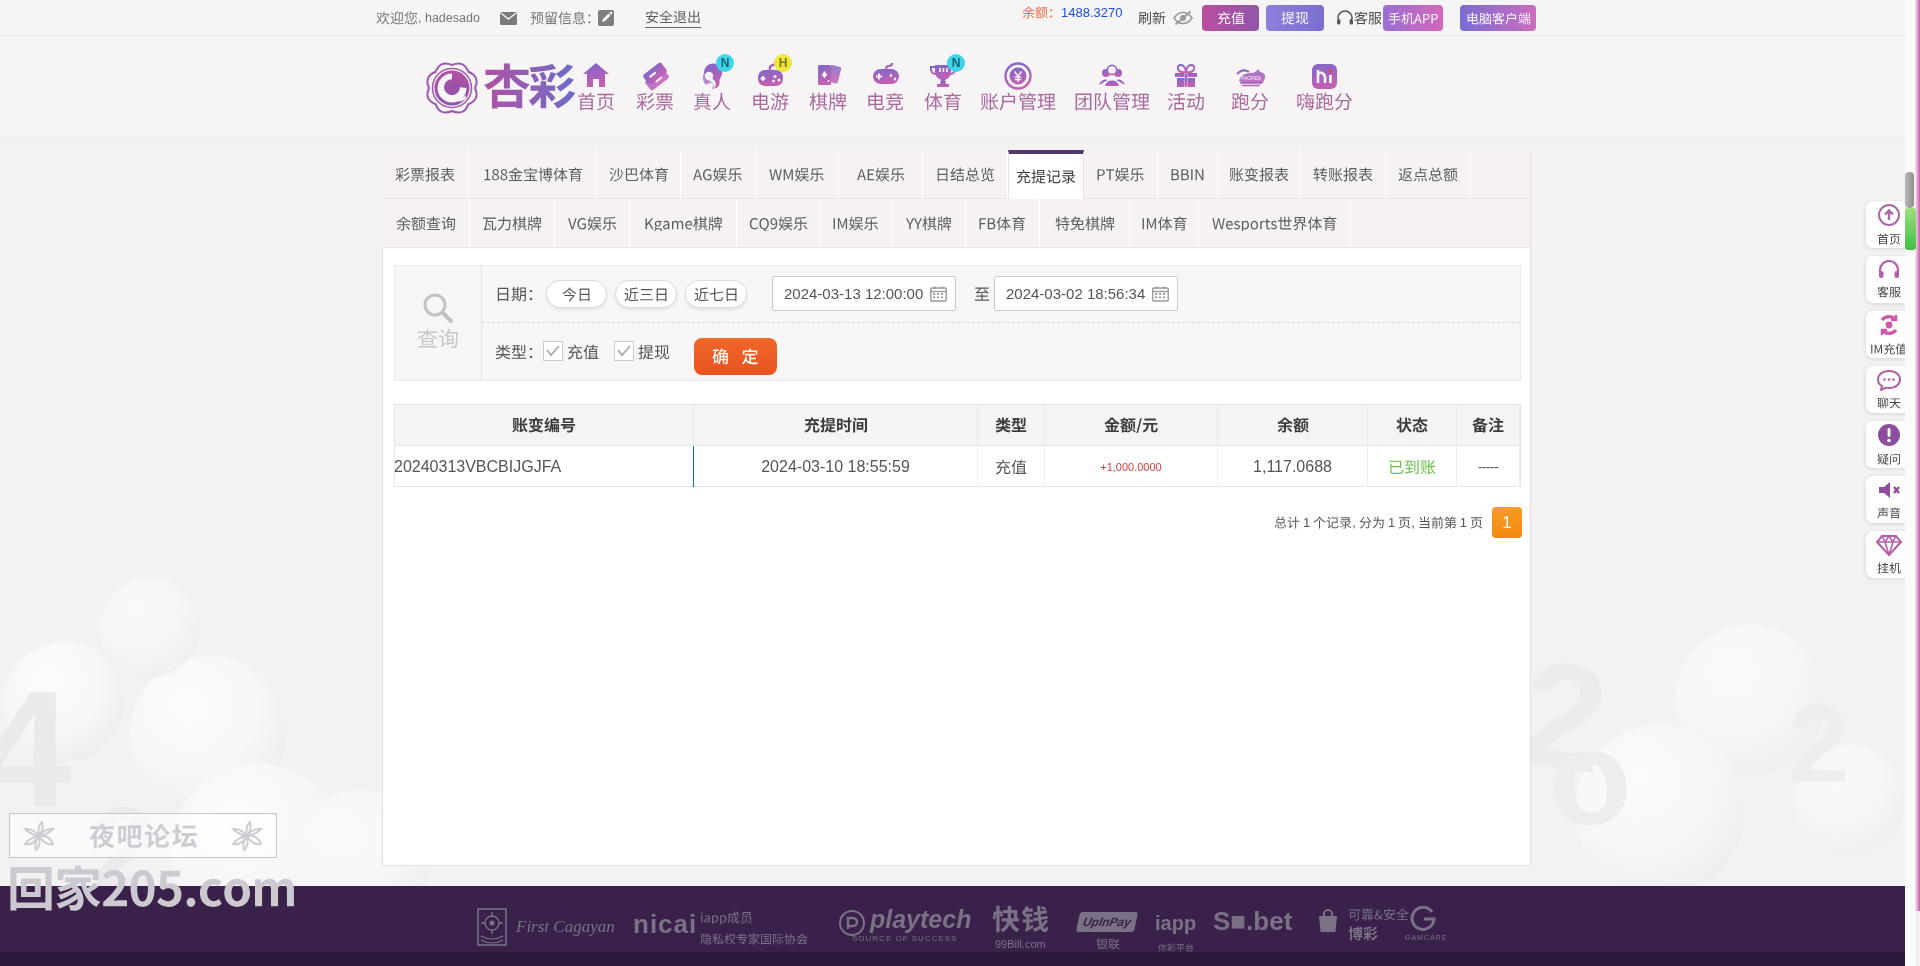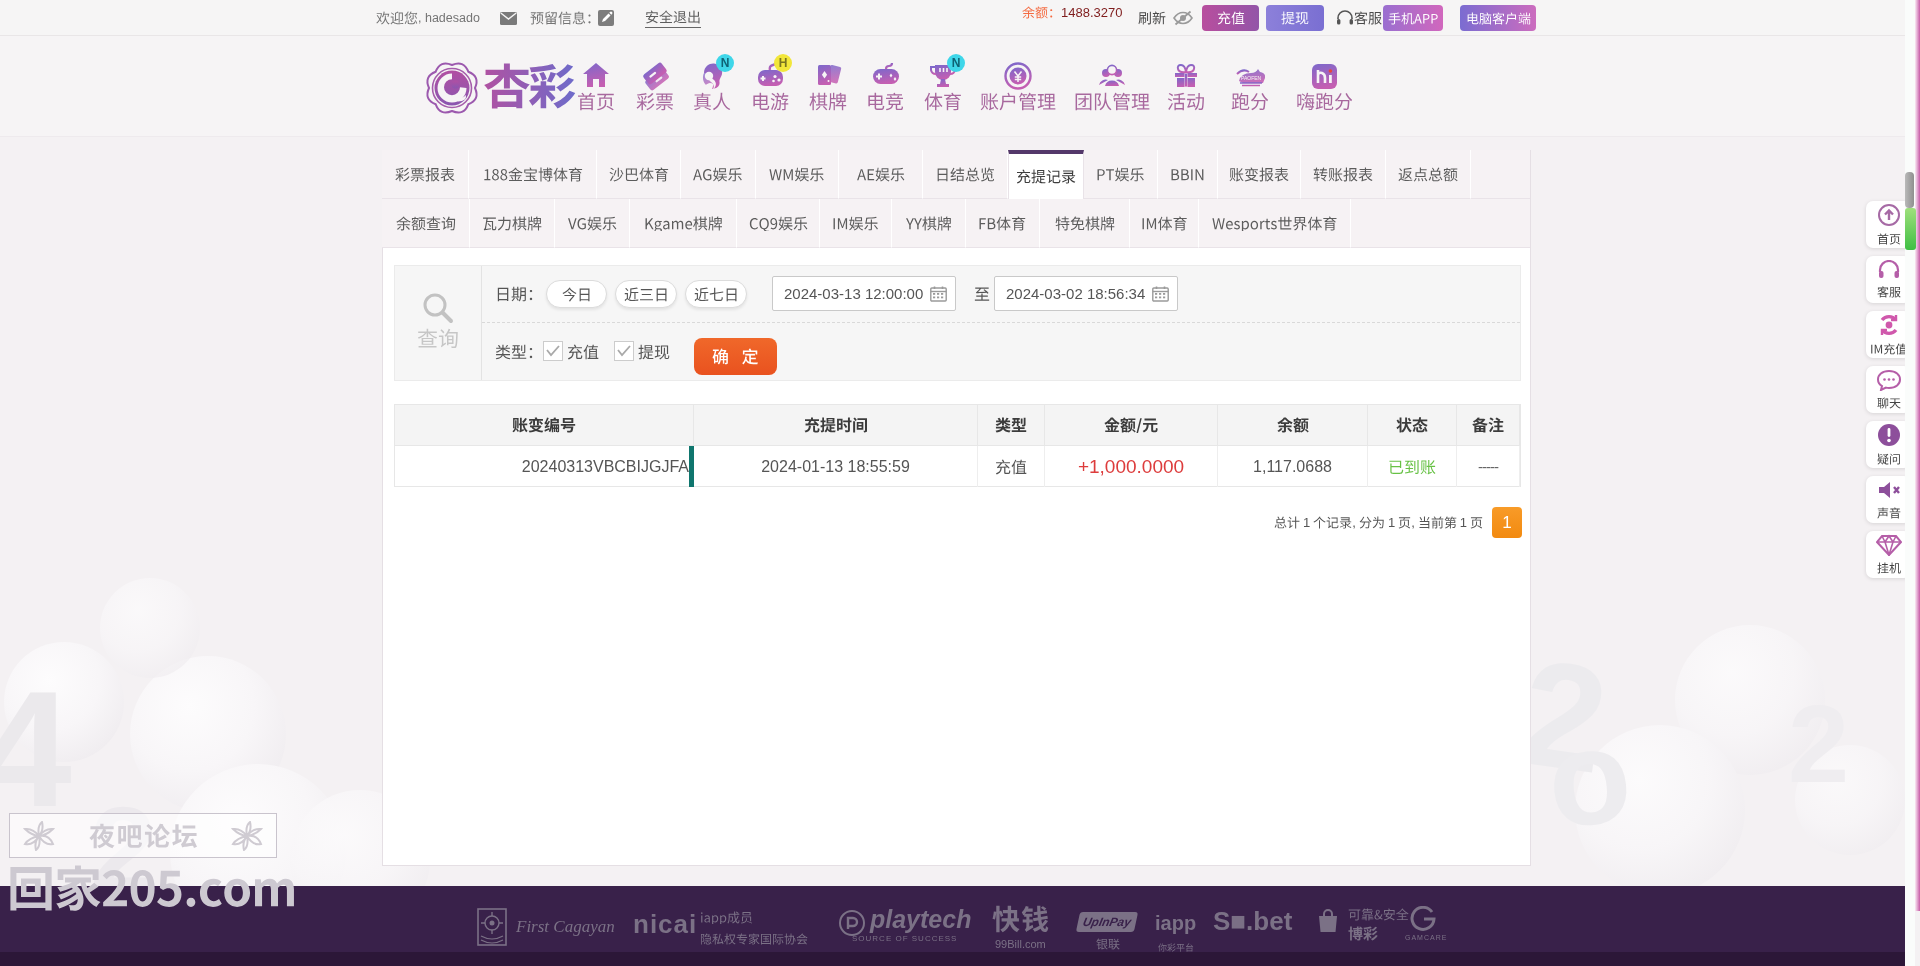--- a/index.html
+++ b/index.html
@@ -44,21 +44,21 @@
     <svg width="16" height="16" viewBox="0 0 16 16">
       <rect width="16" height="16" rx="2" fill="#7d7d7d"></rect>
       <path d="M4 12 L5 9 L10.5 3.5 L12.5 5.5 L7 11 Z M11.3 2.7 L13.3 4.7 L14 4 a1.2 1.2 0 0 0 -2 -2 Z" fill="#fff"></path>
     </svg>
   </div>
 <div class="abs" style="left:645px;top:0;height:36px;display:flex;align-items:center;border-bottom:0px">
     <span style="border-bottom:1px solid #666;padding-bottom:1px"><svg style="display:inline-block;vertical-align:-0.155em;" width="56.0" height="14" viewBox="0 -880 4000 1000">
         <path d="M414 -823C430 -793 447 -756 461 -725H93V-522H168V-654H829V-522H908V-725H549C534 -758 510 -806 491 -842ZM656 -378C625 -297 581 -232 524 -178C452 -207 379 -233 310 -256C335 -292 362 -334 389 -378ZM299 -378C263 -320 225 -266 193 -223C276 -195 367 -162 456 -125C359 -60 234 -18 82 9C98 25 121 59 130 77C293 42 429 -10 536 -91C662 -36 778 23 852 73L914 8C837 -41 723 -96 599 -148C660 -209 707 -285 742 -378H935V-449H430C457 -499 482 -549 502 -596L421 -612C401 -561 372 -505 341 -449H69V-378Z M1493 -851C1392 -692 1209 -545 1026 -462C1045 -446 1067 -421 1078 -401C1118 -421 1158 -444 1197 -469V-404H1461V-248H1203V-181H1461V-16H1076V52H1929V-16H1539V-181H1809V-248H1539V-404H1809V-470C1847 -444 1885 -420 1925 -397C1936 -419 1958 -445 1977 -460C1814 -546 1666 -650 1542 -794L1559 -820ZM1200 -471C1313 -544 1418 -637 1500 -739C1595 -630 1696 -546 1807 -471Z M2080 -760C2135 -711 2199 -641 2227 -595L2288 -640C2257 -686 2191 -753 2138 -800ZM2780 -580V-483H2467V-580ZM2780 -639H2467V-733H2780ZM2384 -83C2404 -96 2435 -107 2644 -166C2642 -180 2640 -209 2641 -229L2467 -184V-420H2853V-795H2391V-216C2391 -174 2367 -154 2350 -145C2362 -131 2379 -101 2384 -83ZM2560 -350C2667 -273 2796 -160 2856 -86L2912 -130C2878 -170 2825 -219 2767 -267C2821 -298 2882 -339 2933 -378L2873 -422C2835 -388 2773 -341 2719 -306C2683 -336 2646 -364 2611 -388ZM2259 -484H2052V-414H2188V-105C2143 -88 2092 -48 2041 2L2087 64C2141 3 2193 -50 2229 -50C2252 -50 2284 -21 2326 3C2395 43 2482 53 2600 53C2696 53 2871 47 2943 43C2945 22 2956 -13 2964 -32C2867 -21 2718 -14 2602 -14C2493 -14 2407 -21 2342 -56C2304 -78 2281 -97 2259 -107Z M3104 -341V21H3814V78H3895V-341H3814V-54H3539V-404H3855V-750H3774V-477H3539V-839H3457V-477H3228V-749H3150V-404H3457V-54H3187V-341Z" fill="#5e5e5e"></path>
       </svg></span>
   </div>
-<div class="abs" style="left:1022px;top:0;height:24px;display:flex;align-items:center;font-size:13px;color:#7f1d1d">
+<div class="abs" style="left:1022px;top:0;height:24px;display:flex;align-items:center;font-size:13px;color:#1d4ed8">
     <svg style="display:inline-block;vertical-align:-0.155em;" width="39.0" height="13" viewBox="0 -880 3000 1000">
       <path d="M647 -170C724 -107 817 -18 861 40L926 -4C880 -62 784 -148 708 -208ZM273 -205C219 -132 136 -56 57 -7C74 4 102 30 115 43C193 -12 283 -97 343 -179ZM503 -850C394 -709 202 -575 25 -499C44 -482 64 -457 77 -437C130 -463 185 -494 239 -529V-465H465V-338H95V-267H465V-11C465 4 460 8 444 9C427 10 370 10 309 8C321 28 335 60 339 80C419 81 469 79 500 67C533 55 544 34 544 -10V-267H913V-338H544V-465H760V-534H246C338 -595 427 -668 499 -745C625 -609 763 -522 927 -449C938 -471 959 -497 978 -513C809 -580 664 -664 544 -795L561 -817Z M1693 -493C1689 -183 1676 -46 1458 31C1471 43 1489 67 1496 84C1732 -2 1754 -161 1759 -493ZM1738 -84C1804 -36 1888 33 1930 77L1972 24C1930 -17 1843 -84 1778 -130ZM1531 -610V-138H1595V-549H1850V-140H1916V-610H1728C1741 -641 1755 -678 1768 -714H1953V-780H1515V-714H1700C1690 -680 1675 -641 1663 -610ZM1214 -821C1227 -798 1242 -770 1254 -744H1061V-593H1127V-682H1429V-593H1497V-744H1333C1319 -773 1299 -809 1282 -837ZM1126 -233V73H1194V40H1369V71H1439V-233ZM1194 -21V-172H1369V-21ZM1149 -416 1224 -376C1168 -337 1104 -305 1039 -284C1050 -270 1064 -236 1070 -217C1146 -246 1221 -287 1288 -341C1351 -305 1412 -268 1450 -241L1501 -293C1462 -319 1402 -354 1339 -387C1388 -436 1430 -492 1459 -555L1418 -582L1403 -579H1250C1262 -598 1272 -618 1281 -637L1213 -649C1184 -582 1126 -502 1040 -444C1054 -434 1075 -412 1084 -397C1135 -433 1177 -476 1210 -520H1364C1342 -483 1312 -450 1278 -419L1197 -461Z M2250 -486C2290 -486 2326 -515 2326 -560C2326 -606 2290 -636 2250 -636C2210 -636 2174 -606 2174 -560C2174 -515 2210 -486 2250 -486ZM2250 4C2290 4 2326 -26 2326 -71C2326 -117 2290 -146 2250 -146C2210 -146 2174 -117 2174 -71C2174 -26 2210 4 2250 4Z" fill="#f4693f"></path>
     </svg>
     <span>1488.3270</span>
   </div>
 <div class="abs" style="left:1138px;top:0;height:36px;display:flex;align-items:center">
     <svg style="display:inline-block;vertical-align:-0.155em;" width="28.0" height="14" viewBox="0 -880 2000 1000">
       <path d="M647 -736V-173H718V-736ZM847 -821V-20C847 -3 842 1 826 2C808 2 752 3 693 1C704 24 714 58 718 79C792 79 848 76 878 64C908 51 920 29 920 -20V-821ZM192 -417V-30H250V-353H346V78H411V-353H515V-111C515 -101 513 -99 503 -98C494 -98 467 -98 430 -99C440 -82 449 -56 451 -37C499 -37 531 -38 552 -50C573 -61 578 -80 578 -110V-417H515H411V-520H574V-783H106V-445C106 -305 101 -115 29 18C46 26 75 48 86 61C163 -82 174 -296 174 -445V-520H346V-417ZM174 -715H503V-588H174Z M1360 -213C1390 -163 1426 -95 1442 -51L1495 -83C1480 -125 1444 -190 1411 -240ZM1135 -235C1115 -174 1082 -112 1041 -68C1056 -59 1082 -40 1094 -30C1133 -77 1173 -150 1196 -220ZM1553 -744V-400C1553 -267 1545 -95 1460 25C1476 34 1506 57 1518 71C1610 -59 1623 -256 1623 -400V-432H1775V75H1848V-432H1958V-502H1623V-694C1729 -710 1843 -736 1927 -767L1866 -822C1794 -792 1665 -762 1553 -744ZM1214 -827C1230 -799 1246 -765 1258 -735H1061V-672H1503V-735H1336C1323 -768 1301 -811 1282 -844ZM1377 -667C1365 -621 1342 -553 1323 -507H1046V-443H1251V-339H1050V-273H1251V-18C1251 -8 1249 -5 1239 -5C1228 -4 1197 -4 1162 -5C1172 13 1182 41 1184 59C1233 59 1267 58 1290 47C1313 36 1320 18 1320 -17V-273H1507V-339H1320V-443H1519V-507H1391C1410 -549 1429 -603 1447 -652ZM1126 -651C1146 -606 1161 -546 1165 -507L1230 -525C1225 -563 1208 -622 1187 -665Z" fill="#4a4a4a"></path>
     </svg>
   </div>
@@ -606,33 +606,33 @@
     <svg style="display:inline-block;vertical-align:-0.155em;" width="32.0" height="16" viewBox="0 -880 2000 1000">
       <path d="M736 -778C776 -722 823 -647 843 -599L940 -658C918 -704 868 -776 827 -828ZM28 -223 89 -120C131 -155 178 -196 223 -237V88H342V22C371 42 404 68 424 89C548 -18 616 -145 652 -272C707 -120 785 5 897 86C916 54 956 8 984 -14C845 -100 755 -264 706 -452H956V-571H691V-592V-848H572V-592V-571H367V-452H565C548 -305 496 -141 342 -1V-851H223V-576C198 -623 160 -679 128 -723L34 -668C74 -607 123 -525 142 -473L223 -522V-379C151 -318 77 -259 28 -223Z M1375 -392C1433 -359 1506 -308 1540 -273L1651 -341C1611 -376 1536 -424 1479 -454ZM1263 -244V-73C1263 36 1299 69 1438 69C1467 69 1602 69 1632 69C1745 69 1780 33 1794 -111C1762 -118 1711 -136 1686 -154C1680 -53 1672 -38 1623 -38C1589 -38 1476 -38 1450 -38C1392 -38 1382 -42 1382 -74V-244ZM1404 -256C1456 -204 1518 -132 1544 -84L1643 -146C1613 -194 1549 -263 1496 -311ZM1740 -229C1787 -141 1836 -24 1852 48L1966 8C1947 -66 1894 -178 1846 -262ZM1130 -252C1113 -164 1080 -66 1039 0L1147 55C1188 -17 1218 -127 1238 -216ZM1442 -860C1438 -812 1433 -766 1425 -721H1047V-611H1391C1344 -504 1247 -416 1036 -362C1062 -337 1091 -291 1103 -261C1352 -332 1462 -451 1515 -594C1592 -433 1709 -327 1898 -274C1915 -308 1950 -359 1977 -384C1816 -420 1705 -498 1636 -611H1956V-721H1549C1557 -766 1562 -813 1566 -860Z" fill="#3c3c3c"></path>
     </svg>
   </div>
 <div class="abs" style="left:1457px;top:404px;width:63px;height:42px;display:flex;align-items:center;justify-content:center;border-right:1px solid #e7e7e7">
     <svg style="display:inline-block;vertical-align:-0.155em;" width="32.0" height="16" viewBox="0 -880 2000 1000">
       <path d="M640 -666C599 -630 550 -599 494 -571C433 -598 381 -628 341 -662L346 -666ZM360 -854C306 -770 207 -680 59 -618C85 -598 122 -556 139 -528C180 -549 218 -571 253 -595C286 -567 322 -542 360 -519C255 -485 137 -462 17 -449C37 -422 60 -370 69 -338L148 -350V90H273V61H709V89H840V-355H174C288 -377 398 -408 497 -451C621 -401 764 -367 913 -350C928 -382 961 -434 986 -461C861 -472 739 -492 632 -523C716 -578 787 -645 836 -728L757 -775L737 -769H444C460 -788 474 -808 488 -828ZM273 -105H434V-41H273ZM273 -198V-252H434V-198ZM709 -105V-41H558V-105ZM709 -198H558V-252H709Z M1094 -757C1159 -728 1242 -681 1280 -644L1351 -742C1309 -778 1224 -821 1159 -845ZM1027 -484C1093 -458 1178 -413 1218 -379L1285 -480C1241 -513 1154 -553 1089 -575ZM1070 -3 1172 78C1232 -20 1295 -134 1348 -239L1260 -319C1200 -203 1123 -78 1070 -3ZM1358 -632V-518H1586V-353H1393V-239H1586V-57H1322V57H1971V-57H1711V-239H1913V-353H1711V-518H1950V-632H1718L1777 -702C1725 -751 1619 -814 1538 -852L1460 -759C1525 -726 1602 -676 1654 -632Z" fill="#3c3c3c"></path>
     </svg>
   </div>
 <div class="abs" style="left:394px;top:446px;width:1127px;height:41px;background:#fff;border:1px solid #e7e7e7;border-top:0"></div>
-<div class="abs" style="left:394px;top:446px;width:300px;height:41px;display:flex;align-items:center;justify-content:flex-end;border-right:5px solid #0f766e">
+<div class="abs" style="left:394px;top:446px;width:300px;height:41px;display:flex;align-items:center;justify-content:flex-start;border-right:1px solid #0f766e">
     <span style="font-size:16px;color:#555">20240313VBCBIJGJFA</span>
   </div>
 <div class="abs" style="left:694px;top:446px;width:284px;height:41px;display:flex;align-items:center;justify-content:center;border-right:1px solid #eee">
-    <span style="font-size:16px;color:#555">2024-01-13 18:55:59</span>
+    <span style="font-size:16px;color:#555">2024-03-10 18:55:59</span>
   </div>
 <div class="abs" style="left:978px;top:446px;width:67px;height:41px;display:flex;align-items:center;justify-content:center;border-right:1px solid #eee">
     <svg style="display:inline-block;vertical-align:-0.155em;" width="32.0" height="16" viewBox="0 -880 2000 1000">
       <path d="M150 -306C174 -314 203 -318 342 -327C325 -153 277 -44 55 15C73 31 94 62 102 82C346 10 404 -125 423 -331L572 -339V-53C572 32 598 56 690 56C710 56 821 56 842 56C928 56 949 15 958 -140C936 -146 903 -159 887 -174C882 -38 875 -15 836 -15C811 -15 719 -15 700 -15C659 -15 652 -21 652 -54V-344L793 -351C816 -326 836 -302 851 -281L918 -325C864 -396 752 -499 659 -572L598 -534C641 -499 687 -458 730 -416L259 -395C322 -455 387 -529 445 -607H936V-680H67V-607H344C285 -526 218 -453 193 -432C167 -405 144 -387 124 -383C133 -361 146 -322 150 -306ZM425 -821C455 -778 490 -718 505 -680L583 -708C566 -744 531 -801 500 -844Z M1599 -840C1596 -810 1591 -774 1586 -738H1329V-671H1574C1568 -637 1562 -605 1555 -578H1382V-14H1286V51H1958V-14H1869V-578H1623C1631 -605 1639 -637 1646 -671H1928V-738H1661L1679 -835ZM1450 -14V-97H1799V-14ZM1450 -379H1799V-293H1450ZM1450 -435V-519H1799V-435ZM1450 -239H1799V-152H1450ZM1264 -839C1211 -687 1124 -538 1032 -440C1045 -422 1066 -383 1074 -366C1103 -398 1132 -435 1159 -475V80H1229V-589C1269 -661 1304 -739 1333 -817Z" fill="#555555"></path>
     </svg>
   </div>
 <div class="abs" style="left:1045px;top:446px;width:173px;height:41px;display:flex;align-items:center;justify-content:center;border-right:1px solid #eee">
-    <span style="font-size:19px;color:#dd3c3c">+1,000.0000</span>
+    <span style="font-size:11px;color:#dd3c3c">+1,000.0000</span>
   </div>
 <div class="abs" style="left:1218px;top:446px;width:150px;height:41px;display:flex;align-items:center;justify-content:center;border-right:1px solid #eee">
     <span style="font-size:16px;color:#555">1,117.0688</span>
   </div>
 <div class="abs" style="left:1368px;top:446px;width:89px;height:41px;display:flex;align-items:center;justify-content:center;border-right:1px solid #eee">
     <svg style="display:inline-block;vertical-align:-0.155em;" width="48.0" height="16" viewBox="0 -880 3000 1000">
       <path d="M93 -778V-703H747V-440H222V-605H146V-102C146 22 197 52 359 52C397 52 695 52 735 52C900 52 933 -3 952 -187C930 -191 896 -204 876 -218C862 -57 845 -22 736 -22C668 -22 408 -22 355 -22C245 -22 222 -37 222 -101V-366H747V-316H825V-778Z M1641 -754V-148H1711V-754ZM1839 -824V-37C1839 -20 1834 -15 1817 -15C1800 -14 1745 -14 1686 -16C1698 4 1710 38 1714 59C1787 59 1840 57 1871 44C1901 32 1912 10 1912 -37V-824ZM1062 -42 1079 30C1211 4 1401 -32 1579 -67L1575 -133L1365 -94V-251H1565V-318H1365V-425H1294V-318H1097V-251H1294V-82ZM1119 -439C1143 -450 1180 -454 1493 -484C1507 -461 1519 -440 1528 -422L1585 -460C1556 -517 1490 -608 1434 -675L1379 -643C1404 -613 1430 -577 1454 -543L1198 -521C1239 -575 1280 -642 1314 -708H1585V-774H1071V-708H1230C1198 -637 1157 -573 1142 -554C1125 -530 1110 -513 1094 -510C1103 -490 1114 -455 1119 -439Z M2213 -666V-380C2213 -252 2203 -71 2037 29C2051 40 2070 62 2078 74C2254 -41 2273 -233 2273 -380V-666ZM2249 -130C2295 -75 2349 1 2372 49L2423 8C2398 -37 2342 -110 2296 -164ZM2085 -793V-177H2144V-731H2338V-180H2398V-793ZM2841 -796C2791 -696 2706 -599 2617 -537C2634 -524 2660 -496 2672 -482C2761 -552 2853 -661 2911 -774ZM2500 85C2516 72 2545 60 2738 -19C2734 -35 2731 -64 2731 -85L2584 -32V-381H2666C2711 -191 2793 -29 2914 58C2926 39 2949 13 2965 0C2854 -72 2776 -217 2735 -381H2945V-451H2584V-820H2513V-451H2424V-381H2513V-42C2513 -2 2487 16 2469 24C2481 39 2495 68 2500 85Z" fill="#67c145"></path>
     </svg>
   </div>
 <div class="abs" style="left:1457px;top:446px;width:63px;height:41px;display:flex;align-items:center;justify-content:center;border-right:1px solid #eee">

